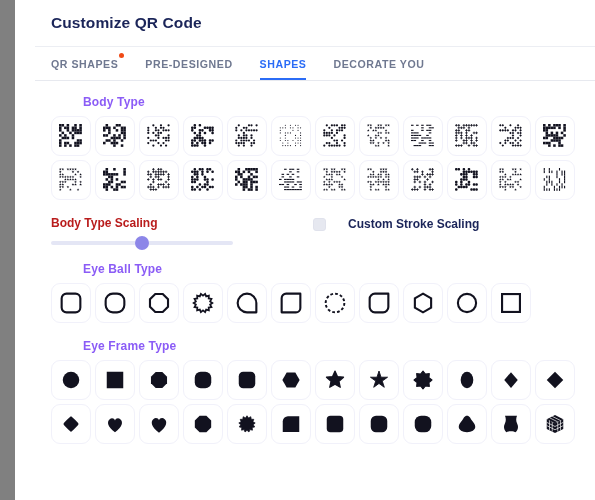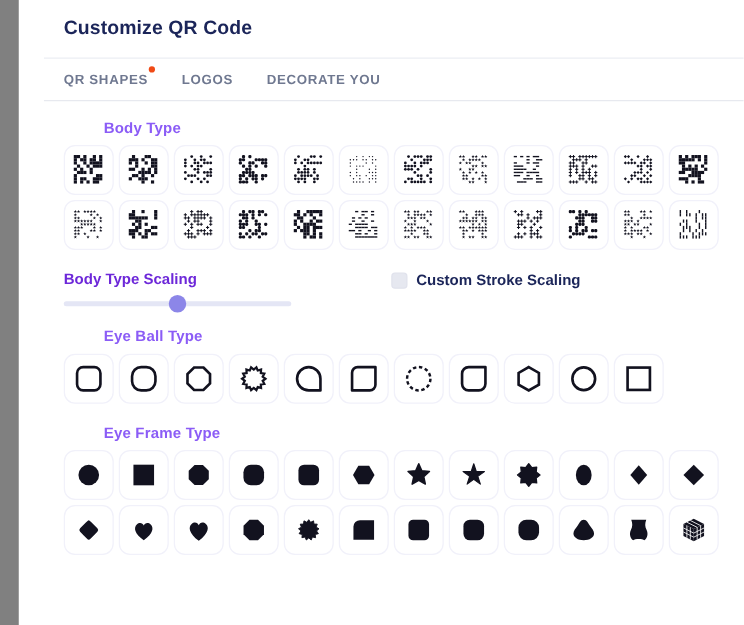--- a/index.html
+++ b/index.html
@@ -85,33 +85,33 @@
   }
   .cell svg { display: block; }
 
   
   .slider-row {
     display: flex; align-items: flex-start;
     margin-top: 16px;
   }
   .slider-block { width: 262px; }
   .slider-label {
-    font-size: 12px; font-weight: 700; color: #6d28d9; margin-bottom: 11px;
+    font-size: 12px; font-weight: 700; color: #b91c1c; margin-bottom: 11px;
   }
   .slider-track {
     position: relative; width: 182px; height: 4px;
     background: #e4e6f5; border-radius: 3px;
   }
   .slider-thumb {
     position: absolute; top: 50%; width: 14px; height: 14px;
     border-radius: 50%; background: #8c86e8;
     transform: translate(-50%, -50%);
     cursor: grab;
   }
-  .checkbox-wrap { display: flex; align-items: center; gap: 7px; padding-top: 1px; }
+  .checkbox-wrap { display: flex; align-items: center; gap: 22px; padding-top: 1px; }
   .checkbox {
     width: 13px; height: 13px; border-radius: 3px;
     background: #e6e8f0; border: 1px solid #e0e2ec;
     cursor: pointer;
   }
   .checkbox-label { font-size: 12px; font-weight: 700; color: #1b2559; }
 
   .mt-sec { margin-top: 17px; }
   .mt-sec2 { margin-top: 16px; }
 
@@ -140,21 +140,25 @@
     <div class="header">
       <div class="header-title">Customize QR Code</div>
     </div>
 
     <div class="tabs" id="tabbar">
         <button class="tab">
           <span>QR SHAPES</span>
           <span class="dot" style="background: rgb(240, 74, 22); left: 68px;"></span>
         </button>
         <button class="tab">
-          <span>LOGOS</span>
+          <span>PRE-DESIGNED</span>
+        </button>
+        <button class="tab active">
+          <span>SHAPES</span>
+          <span class="tab-underline"></span>
         </button>
         <button class="tab">
           <span>DECORATE YOU</span>
         </button>
       </div>
 
     <div class="content">
 
       <div class="section-title">Body Type</div>
       <div class="grid" id="body-grid">

